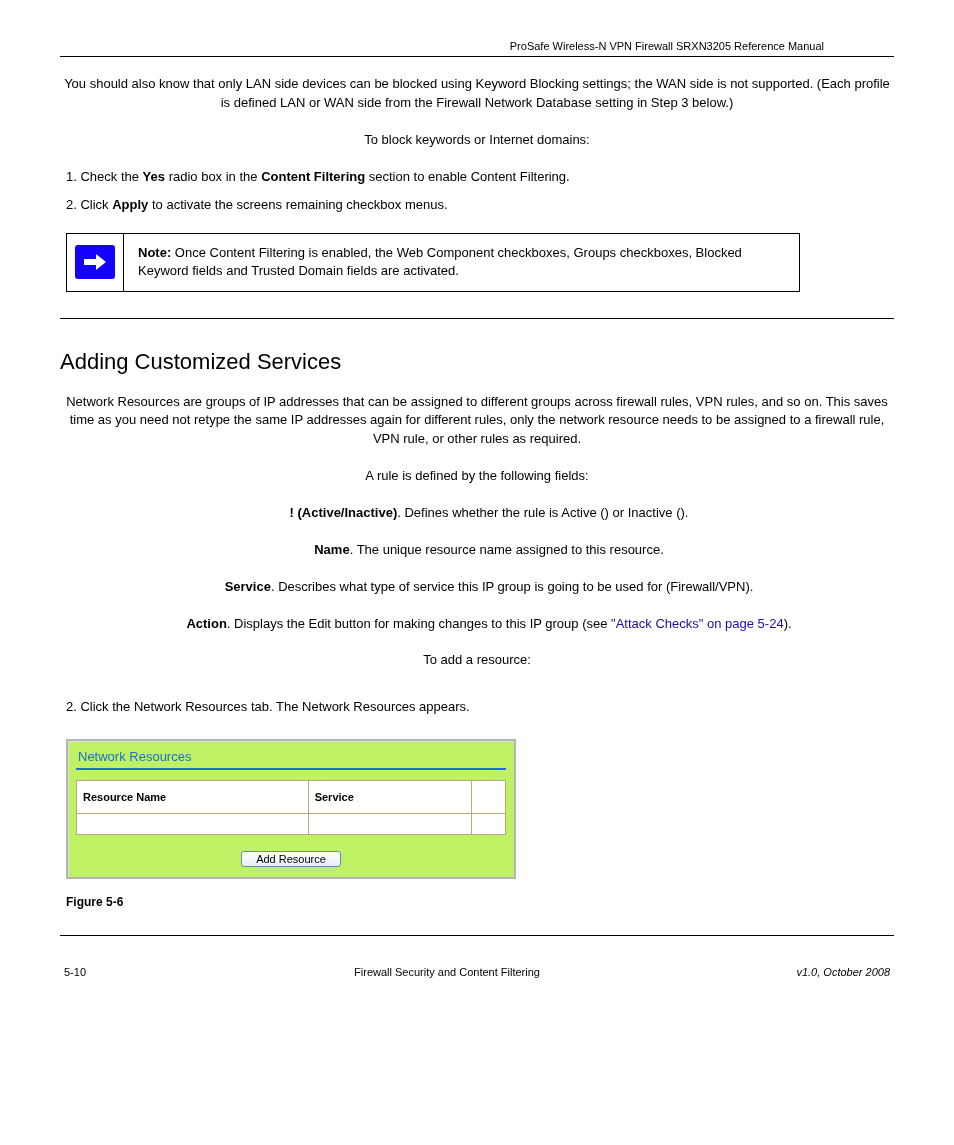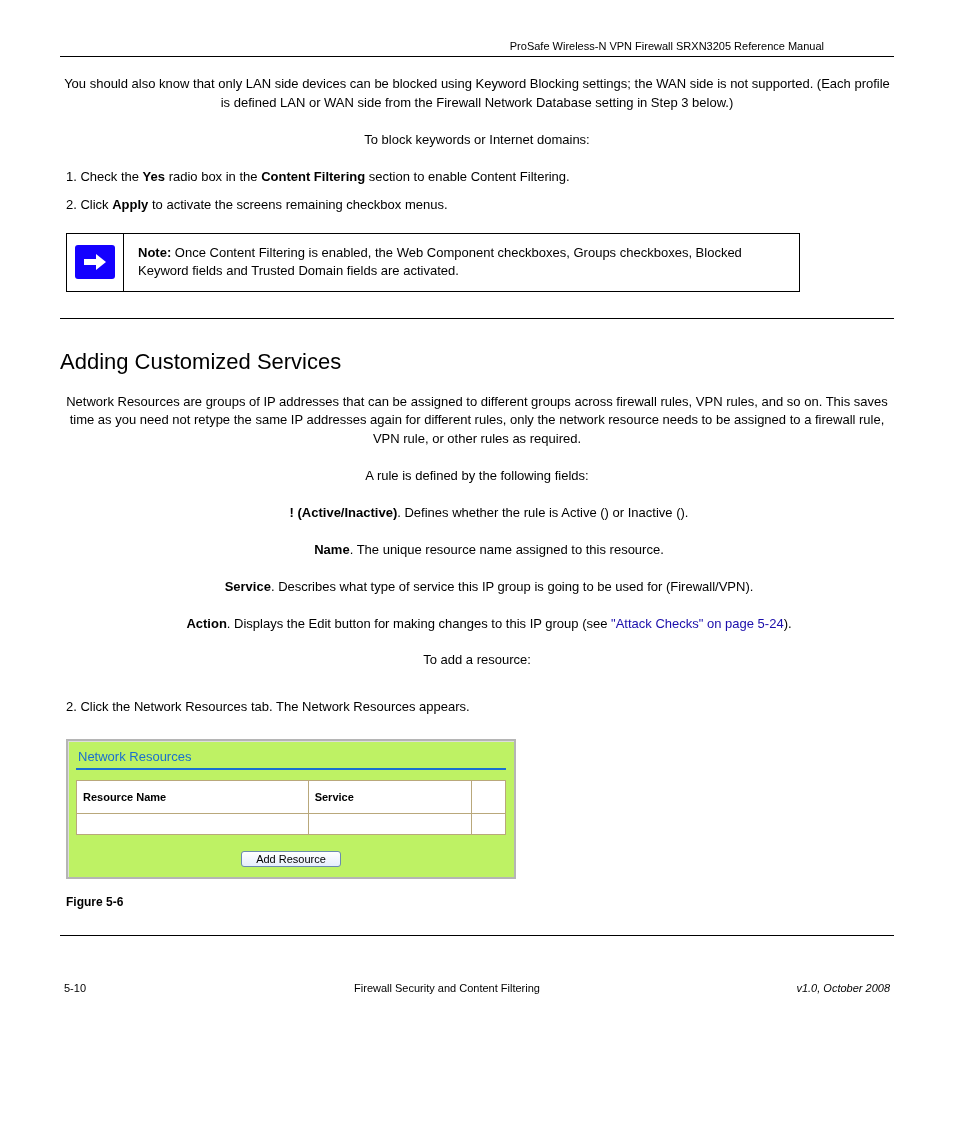--- a/index.html
+++ b/index.html
@@ -130,21 +130,21 @@
   }
   .figure-caption {
     font-size: 12px;
     font-weight: bold;
     margin: 16px 0 16px 6px;
   }
   .footer-row {
     display: flex;
     justify-content: space-between;
     font-size: 11px;
-    margin-top: 46px;
+    margin-top: 30px;
     padding: 0 4px;
   }
   .footer-center {
     flex: 1;
     text-align: center;
   }
   .footer-left {
     width: 60px;
     text-align: left;
   }

